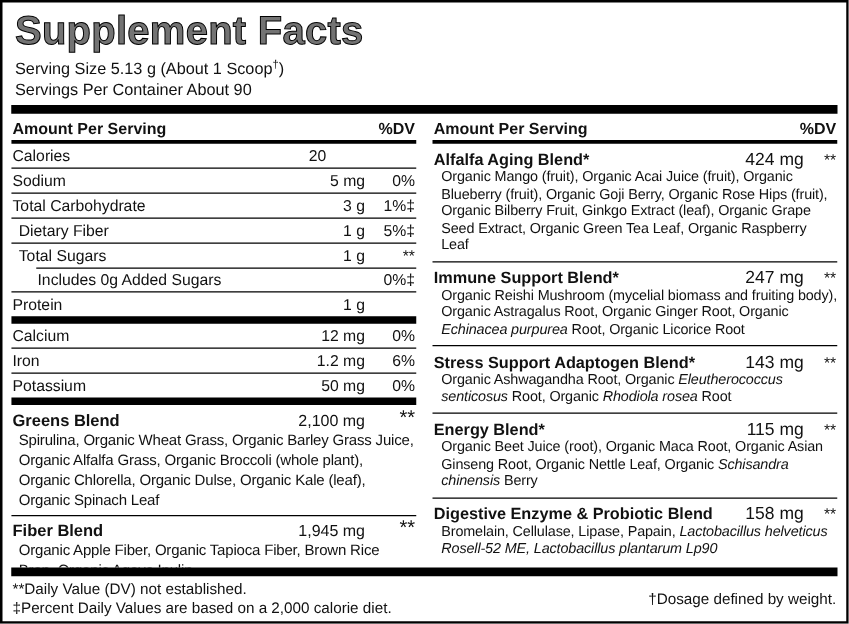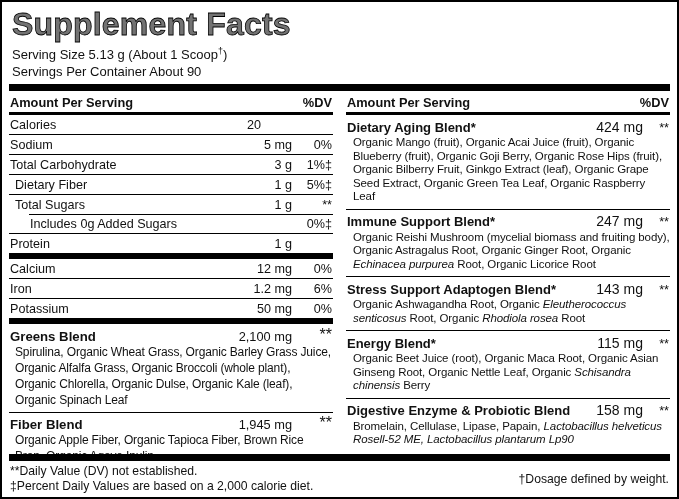--- a/index.html
+++ b/index.html
@@ -172,21 +172,21 @@
     </div>
 
     <div class="col col-right">
       <div class="col-header">
         <span>Amount Per Serving</span>
         <span>%DV</span>
       </div>
 
       <div class="rblend">
         <div class="rbname-row">
-          <span class="rbname">Dietary Aging Blend*</span>
+          <span class="rbname">Alfalfa Aging Blend*</span>
           <span class="rbamount">424 mg</span>
           <span class="rdv">**</span>
         </div>
         <div class="bingr">Organic Mango (fruit), Organic Acai Juice (fruit), Organic Blueberry (fruit), Organic Goji Berry, Organic Rose Hips (fruit), Organic Bilberry Fruit, Ginkgo Extract (leaf), Organic Grape Seed Extract, Organic Green Tea Leaf, Organic Raspberry Leaf</div>
       </div>
 
       <div class="rblend">
         <div class="rbname-row">
           <span class="rbname">Immune Support Blend*</span>
           <span class="rbamount">247 mg</span>

